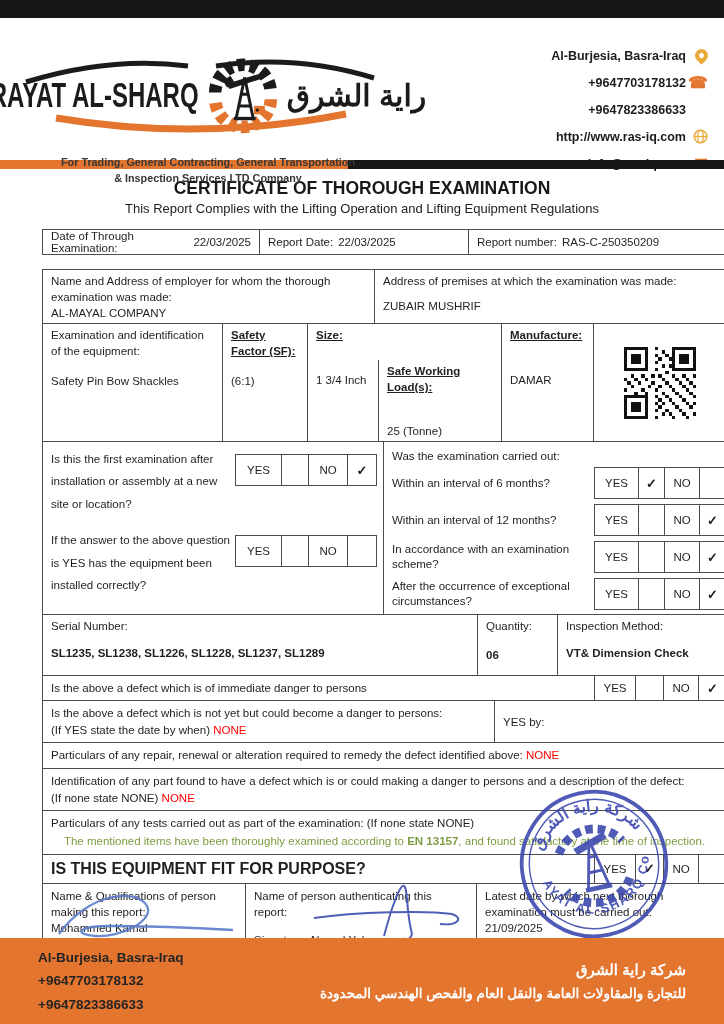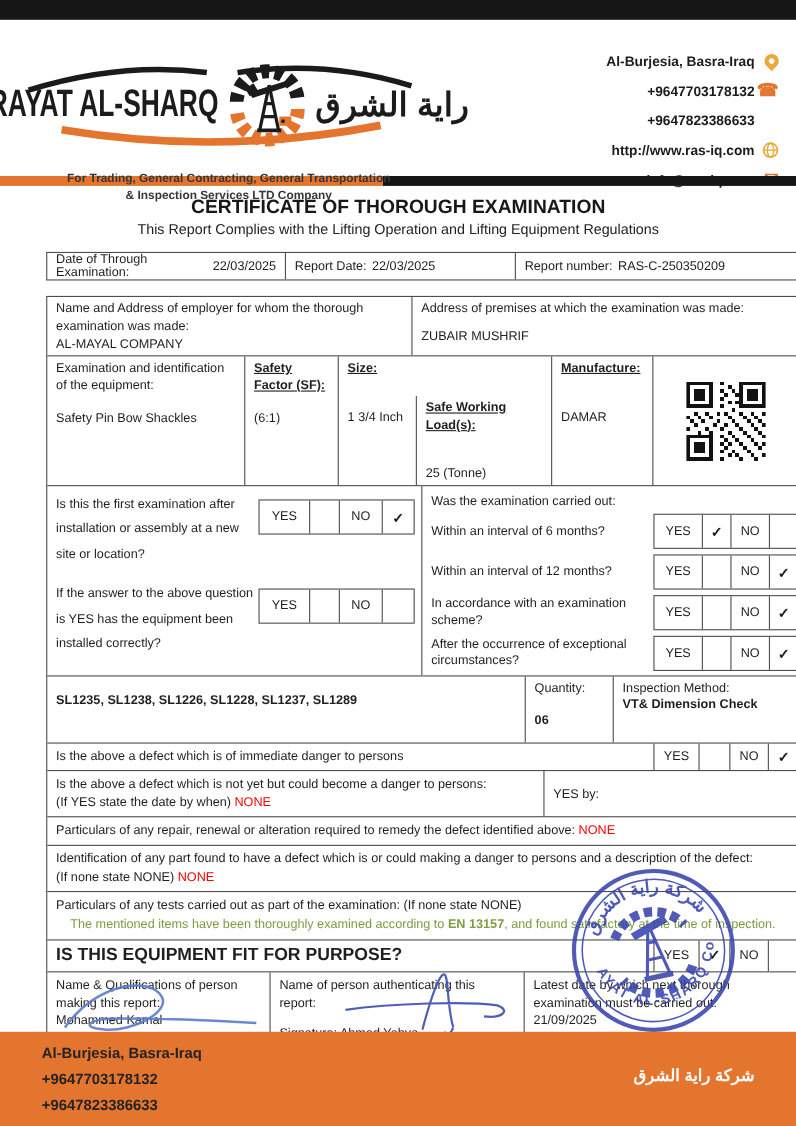--- a/index.html
+++ b/index.html
@@ -320,29 +320,30 @@
               <span class="chk"></span>
               <span>NO</span>
               <span class="chk">✓</span>
             </div>
           </div>
         </div>
       </div>
 
       <div class="row rowD">
         <div class="cell d1">
+          <div class="lbl">Serial Number:</div>
           <div class="val bold" style="margin-top:12px">SL1235, SL1238, SL1226, SL1228, SL1237, SL1289</div>
         </div>
         <div class="cell d2">
           <div class="lbl">Quantity:</div>
           <div class="val bold" style="margin-top:14px">06</div>
         </div>
         <div class="cell d3">
           <div class="lbl">Inspection Method:</div>
-          <div class="val bold" style="margin-top:0">VT&amp; Dimension Check</div>
+          <div class="val bold" style="margin-top:12px">VT&amp; Dimension Check</div>
         </div>
       </div>
 
       <div class="row rowE">
         <div class="stxt" style="padding:2px 8px">Is the above a defect which is of immediate danger to persons</div>
         <div class="scell" style="width:41px">YES</div>
         <div class="scell chk" style="width:28px"></div>
         <div class="scell" style="width:35px">NO</div>
         <div class="scell chk" style="width:28px">✓</div>
       </div>
@@ -441,16 +442,17 @@
   </svg>
 
   <footer>
     <div class="f-left">
       <div>Al-Burjesia, Basra-Iraq</div>
       <div>+9647703178132</div>
       <div>+9647823386633</div>
     </div>
     <div class="f-right">
       <div class="f-ar1">شركة راية الشرق</div>
+      <div class="f-ar2">للتجارة والمقاولات العامة والنقل العام والفحص الهندسي المحدودة</div>
     </div>
   </footer>
 
 </div>
 
 </body></html>

